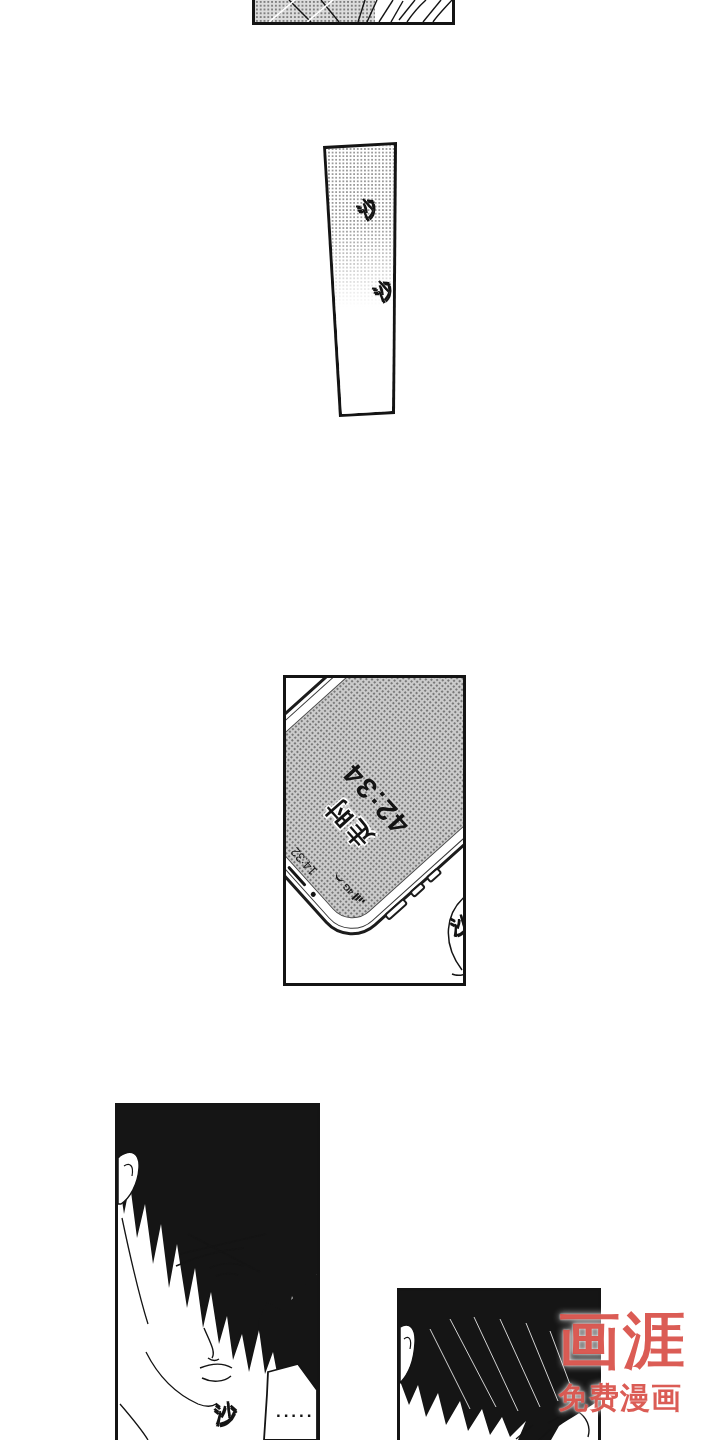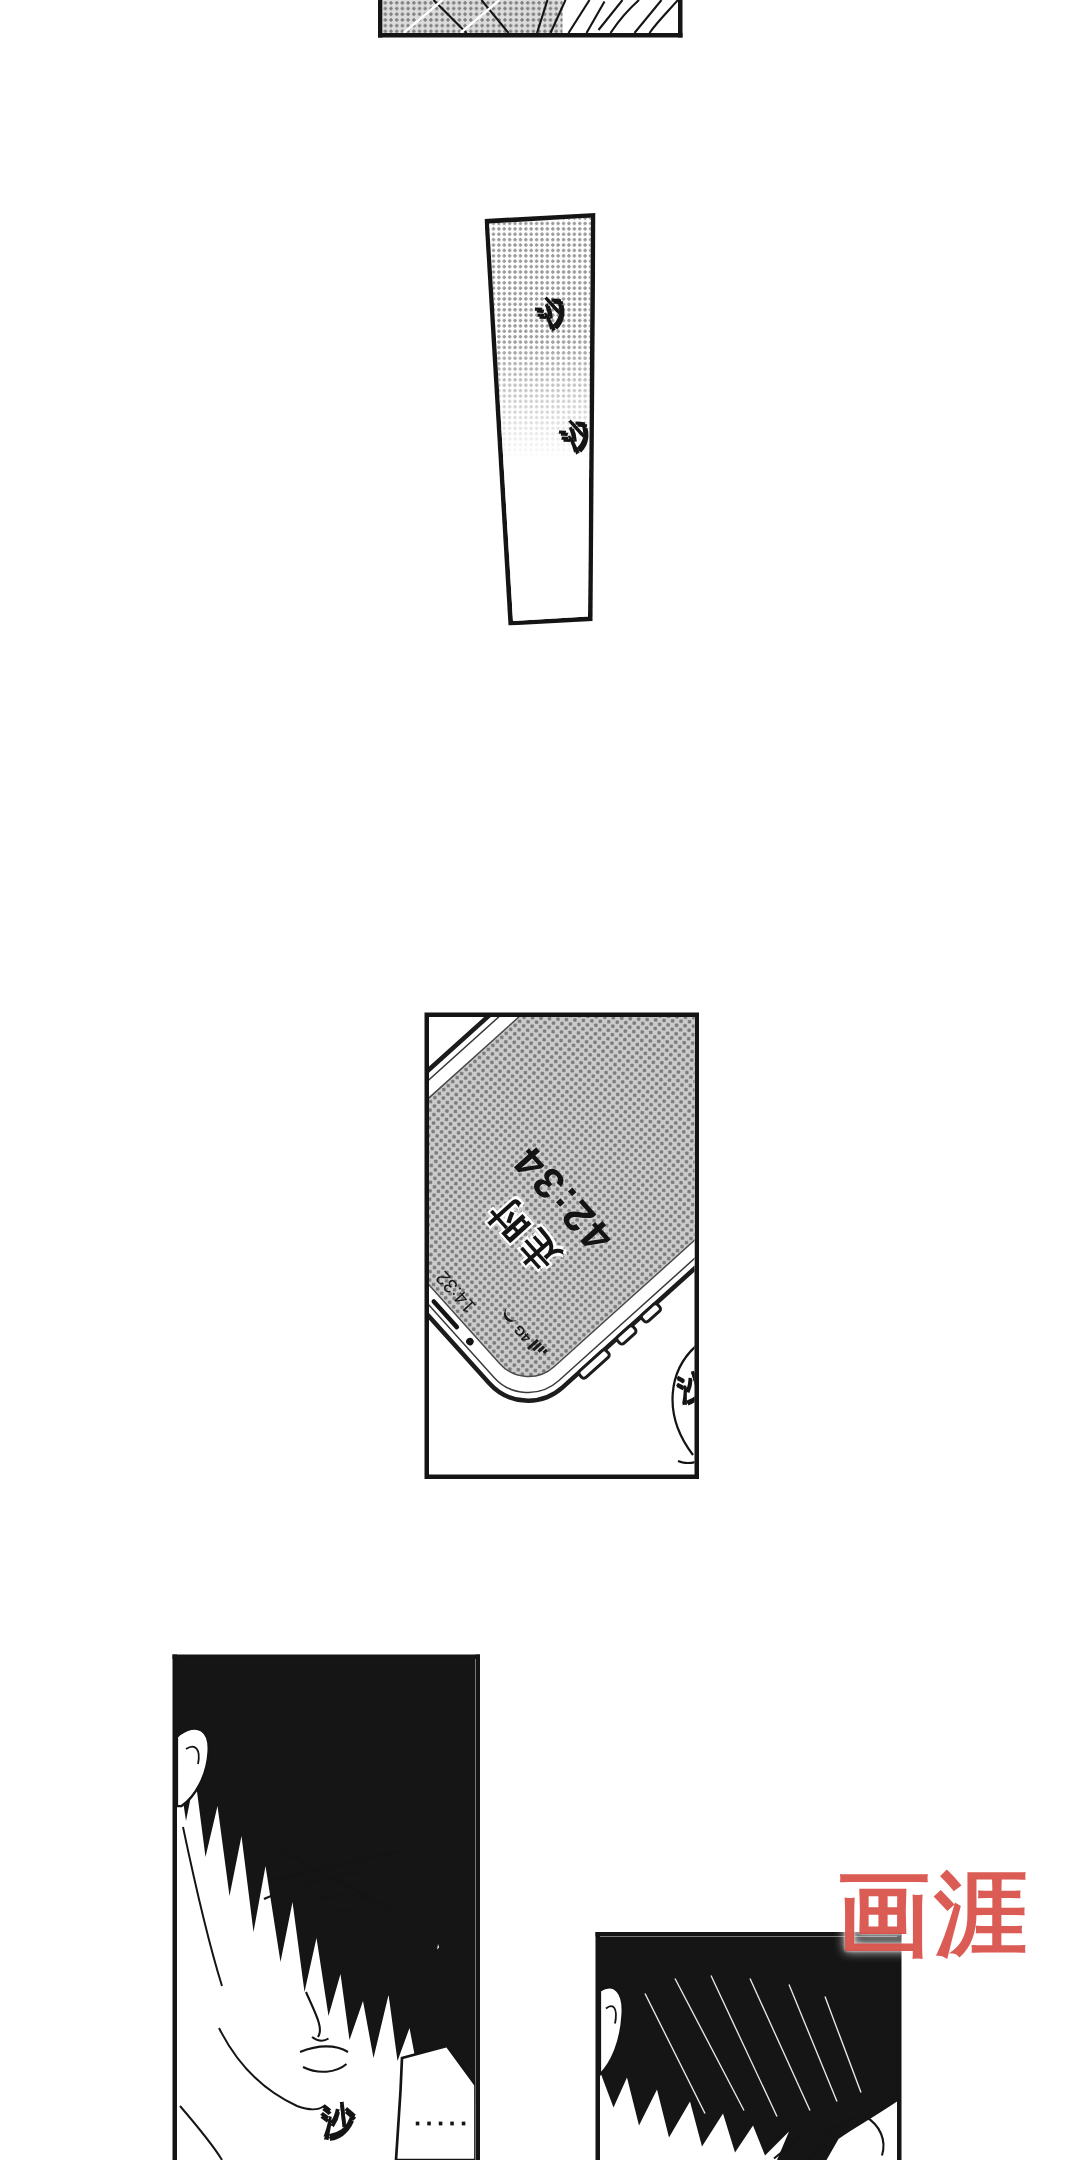--- a/index.html
+++ b/index.html
@@ -79,21 +79,21 @@
   .dots { position:absolute; left:158px; top:300px; font-size:17px; font-weight:700;
           letter-spacing:2px; color:#141414; }
 
   
   #panel-hair { left:397px; top:1288px; width:204px; height:152px;
                 border:3px solid #141414; border-bottom:none; background:#fff; }
 
   svg { position:absolute; left:0; top:0; display:block; }
 
   
-  #watermark { position:absolute; left:558px; top:1244px; width:162px; z-index:50;
+  #watermark { position:absolute; left:558px; top:1308px; width:162px; z-index:50;
                color:rgba(214,70,61,.88); text-align:left; pointer-events:none; }
   #watermark .logo { font-size:62px; font-weight:900; letter-spacing:3px; line-height:1.05;
         text-shadow:0 0 7px rgba(255,255,255,.95), 0 0 2px rgba(255,255,255,.85); }
   #watermark .tagline { font-size:30px; font-weight:700; letter-spacing:1px; margin-top:5px;
         text-shadow:0 0 6px rgba(255,255,255,.95), 0 0 2px rgba(255,255,255,.85); }
 </style>
 </head>
 <body>
 
 <div id="canvas">
@@ -210,15 +210,16 @@
         <path d="M148,132 L174,118"></path>
         <path d="M177,120 C187,126 191,136 188,146"></path>
         <path d="M116,148 L133,134"></path>
         <path d="M139,149 L151,138"></path>
       </g>
     </svg>
   </div>
 
   <div id="watermark">
     <div class="logo">画涯</div>
+    <div class="tagline">免费漫画</div>
   </div>
 
 </div>
 
 </body></html>

